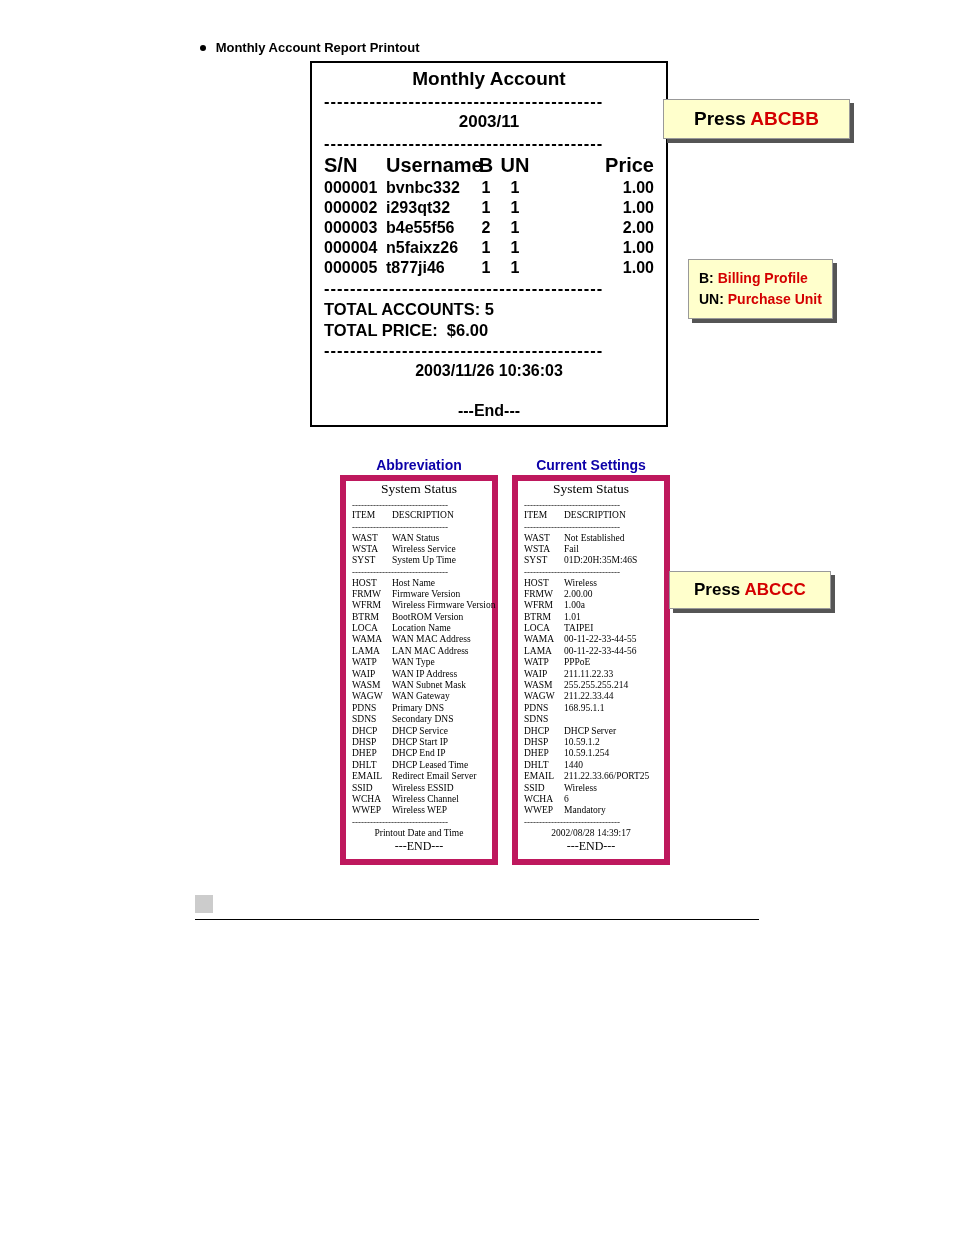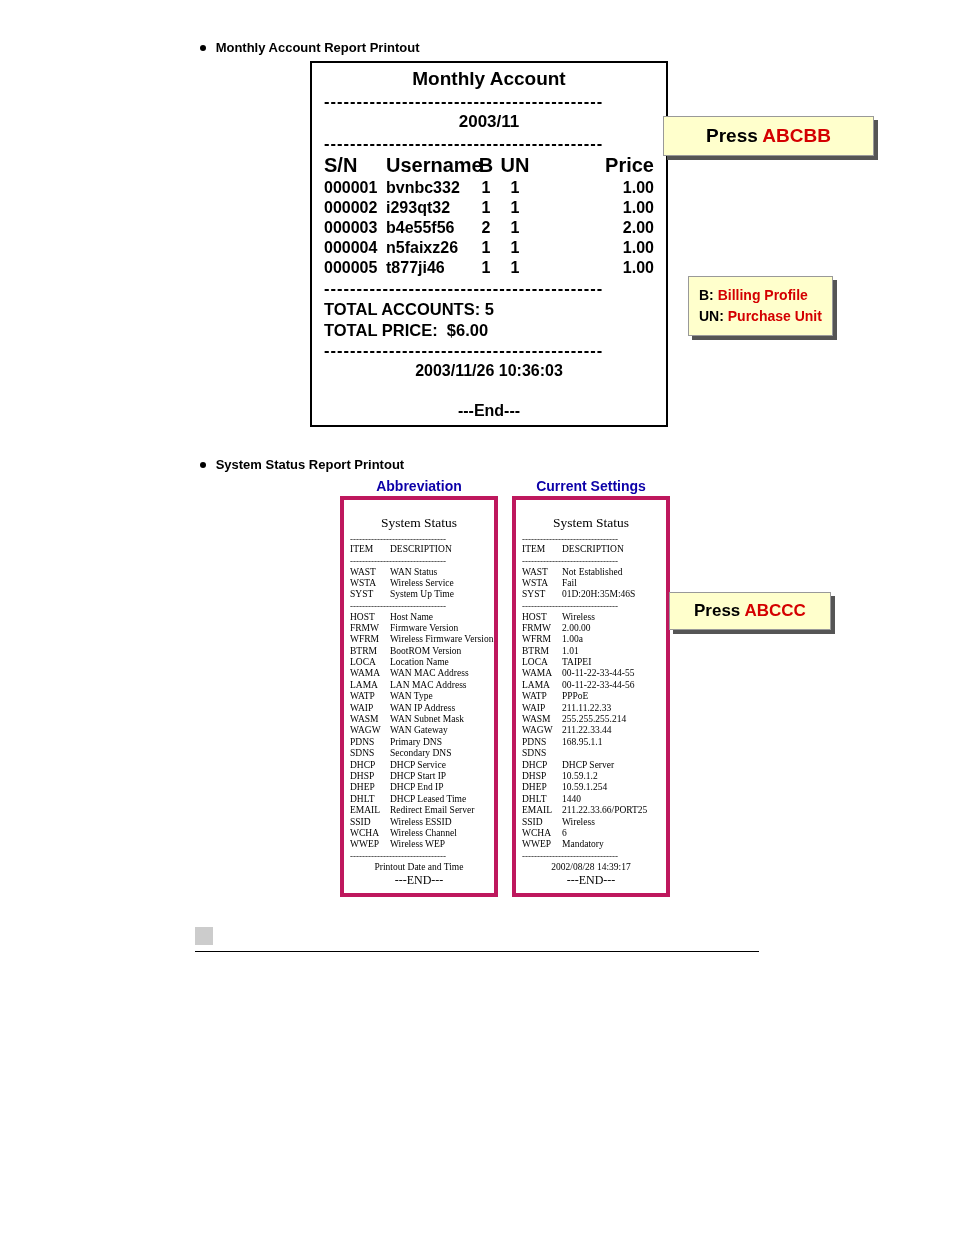--- a/index.html
+++ b/index.html
@@ -95,23 +95,23 @@
     box-shadow: 4px 4px 0 #555;
     padding: 6px 8px;
     font-weight: bold;
     font-size: 14px;
     white-space: nowrap;
   }
   .callout-box .black { color: #000; }
   .callout-box .red { color: #d40000; }
   .callout-main {
     font-size: 19px;
-    padding: 8px 42px;
+    padding: 8px 30px;
     display: inline-block;
-    margin-top: 55px;
+    margin-top: 38px;
     margin-left: -15px;
   }
   .callout-legend {
     display: inline-block;
     margin-top: 120px;
     margin-left: 10px;
     padding: 8px 10px;
     line-height: 1.5;
     font-size: 14px;
   }
@@ -127,22 +127,22 @@
     width: 158px;
   }
   .sys-col-title {
     text-align: center;
     font-weight: bold;
     color: #0c00a8;
     font-size: 14px;
     margin-bottom: 2px;
   }
   .sys-box {
-    border: 4px solid #be185d;
-    padding: 15px 6px 6px 6px;
+    border: 6px solid #be185d;
+    padding: 0 6px 6px 6px;
     font-family: "Times New Roman", Times, serif;
     font-size: 9.5px;
     line-height: 1.2;
   }
   .sys-box .sys-title {
     text-align: center;
     font-family: "Times New Roman", Times, serif;
     font-size: 13.5px;
     margin-bottom: 2px;
   }
@@ -272,24 +272,20 @@
         <div>
           <span class="black">B: </span><span class="red">Billing Profile</span>
         </div>
         <div>
           <span class="black">UN: </span><span class="red">Purchase Unit</span>
         </div>
       </div>
     </div>
   </div>
 
-  <div class="section-heading">
-    <span class="bullet"></span>
-    <span>System Status Report Printout</span>
-  </div>
 
   <div class="sys-wrap">
 
     <div class="sys-col">
       <div class="sys-col-title">Abbreviation</div>
       <div class="sys-box">
         <div class="sys-title">System Status</div>
         <div class="hr">--------------------------------</div>
         <div class="sys-grid">
           <div class="lbl">ITEM</div>

